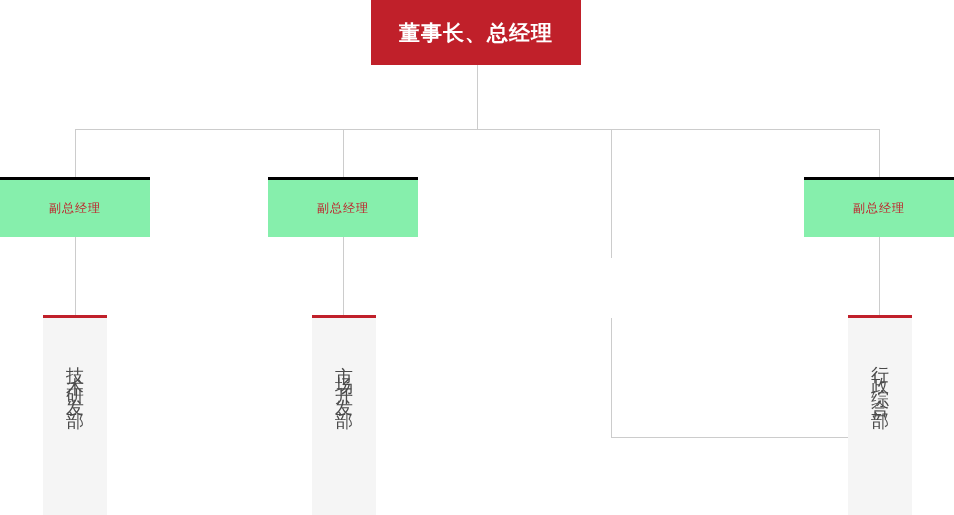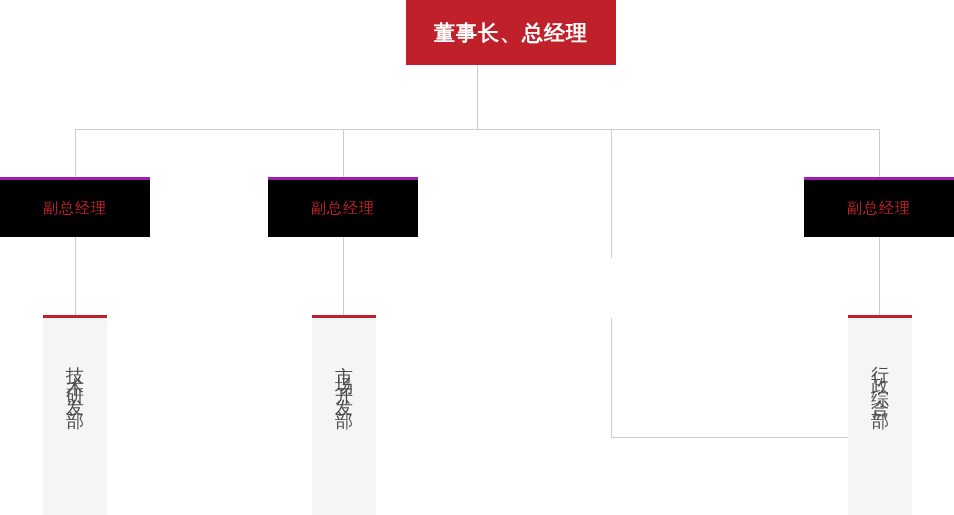--- a/index.html
+++ b/index.html
@@ -41,27 +41,27 @@
     font-size: 21px;
     font-weight: bold;
     letter-spacing: 1px;
     text-align: center;
   }
 
   
   .box-mgr {
     position: absolute;
     box-sizing: border-box;
-    background: #000000;
-    border-top: 3px solid #a21caf;
+    background: #86efac;
+    border-top: 3px solid #000000;
     color: #c0202a;
     display: flex;
     align-items: center;
     justify-content: center;
-    font-size: 15px;
+    font-size: 12px;
     letter-spacing: 1px;
     text-align: center;
   }
 
   
   .box-dept {
     position: absolute;
     box-sizing: border-box;
     background: #f5f5f5;
     border-top: 3px solid #c0202a;
@@ -77,21 +77,21 @@
     letter-spacing: 11px;
     line-height: 1;
     white-space: nowrap;
   }
 </style>
 </head>
 <body>
 
 <div id="org-chart">
 
-  <div class="box-top" style="left:371px; top:0px; width:210px; height:65px;margin-left:35px;">董事长、总经理</div>
+  <div class="box-top" style="left:371px; top:0px; width:210px; height:65px;">董事长、总经理</div>
 
   <div class="line v" style="left:477px; top:65px; height:64px;"></div>
 
   <div class="line h" style="left:75px; top:129px; width:805px;"></div>
 
   <div class="line v" style="left:75px; top:129px; height:48px;"></div>
   <div class="line v" style="left:343px; top:129px; height:48px;"></div>
   <div class="line v" style="left:611px; top:129px; height:129px;"></div>
   <div class="line v" style="left:879px; top:129px; height:48px;"></div>
 

